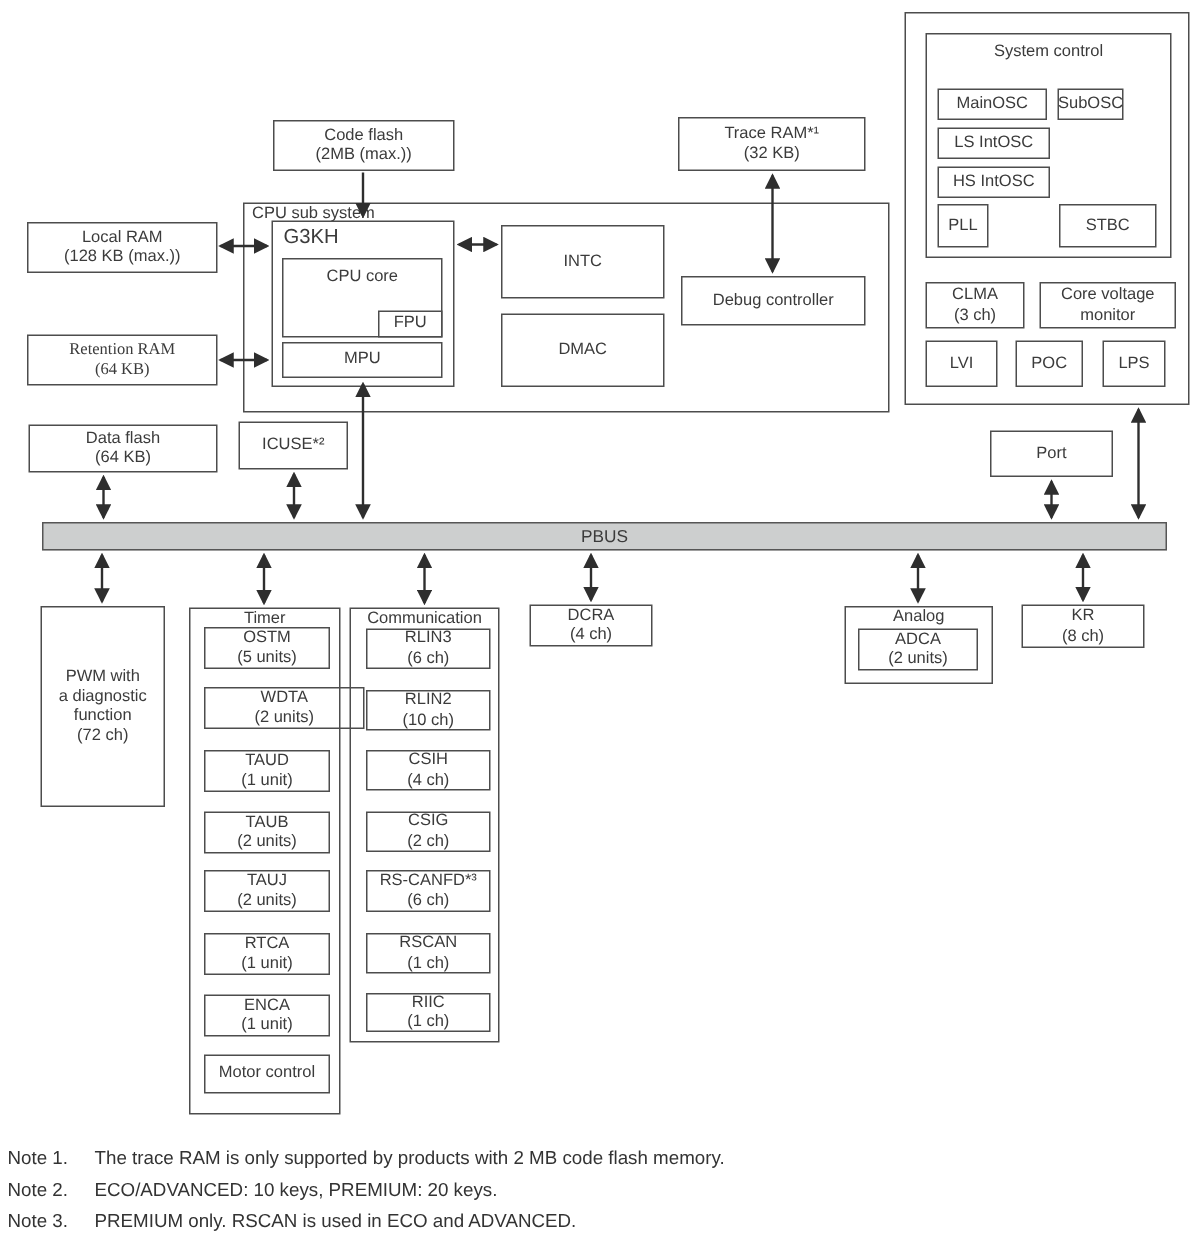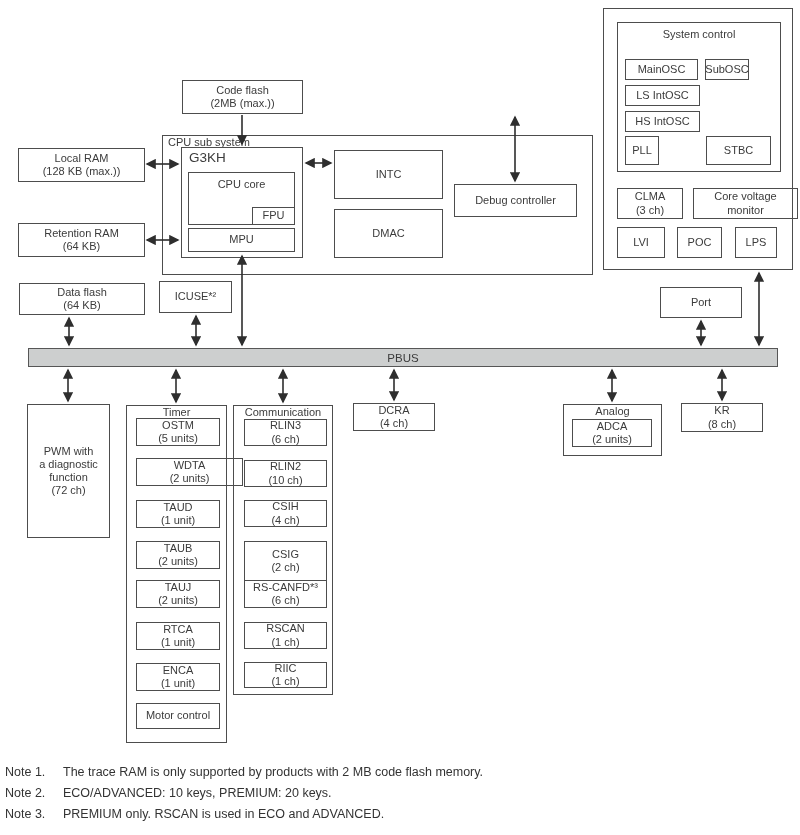--- a/index.html
+++ b/index.html
@@ -32,50 +32,52 @@
 <body>
 
 <div id="stage">
 
   <div class="boxes">
 
     <div class="b" style="left:182px;top:80px;width:121px;height:34px;">Code flash
 (2MB (max.))</div>
     <div class="b" style="left:18px;top:148px;width:127px;height:34px;">Local RAM
 (128 KB (max.))</div>
-    <div class="b" style="left:18px;top:223px;width:127px;height:34px;">Retention RAM
+    <div class="b" style="left:18px;top:223px;width:127px;height:34px;font-family:Liberation Serif, serif;">Retention RAM
 (64 KB)</div>
     <div class="b" style="left:19px;top:283px;width:126px;height:32px;">Data flash
 (64 KB)</div>
     <div class="b" style="left:159px;top:281px;width:73px;height:32px;">ICUSE*²</div>
 
     <div class="b container" style="left:162px;top:135px;width:431px;height:140px;"></div>
     <div class="lbl" style="left:168px;top:136px;">CPU sub system</div>
     <div class="b container" style="left:181px;top:147px;width:122px;height:111px;"></div>
     <div class="g3kh-title">G3KH</div>
     <div class="b" style="left:188px;top:172px;width:107px;height:53px;align-items:flex-start;padding-top:5px;">CPU core</div>
     <div class="b" style="left:252px;top:207px;width:43px;height:18px;">FPU</div>
     <div class="b" style="left:188px;top:228px;width:107px;height:24px;">MPU</div>
     <div class="b" style="left:334px;top:150px;width:109px;height:49px;">INTC</div>
     <div class="b" style="left:334px;top:209px;width:109px;height:49px;">DMAC</div>
     <div class="b" style="left:454px;top:184px;width:123px;height:33px;">Debug controller</div>
 
+    <div class="b" style="left:452px;top:78px;width:125px;height:36px;">Trace RAM*¹
+(32 KB)</div>
 
     <div class="b container" style="left:603px;top:8px;width:190px;height:262px;"></div>
     <div class="b container" style="left:617px;top:22px;width:164px;height:150px;"></div>
     <div class="lbl" style="left:617px;top:28px;width:164px;">System control</div>
     <div class="b" style="left:625px;top:59px;width:73px;height:21px;">MainOSC</div>
     <div class="b" style="left:705px;top:59px;width:44px;height:21px;">SubOSC</div>
     <div class="b" style="left:625px;top:85px;width:75px;height:21px;">LS IntOSC</div>
     <div class="b" style="left:625px;top:111px;width:75px;height:21px;">HS IntOSC</div>
     <div class="b" style="left:625px;top:136px;width:34px;height:29px;">PLL</div>
     <div class="b" style="left:706px;top:136px;width:65px;height:29px;">STBC</div>
     <div class="b" style="left:617px;top:188px;width:66px;height:31px;">CLMA
 (3 ch)</div>
-    <div class="b" style="left:693px;top:188px;width:105px;height:31px;">Core voltage
+    <div class="b" style="left:693px;top:188px;width:91px;height:31px;">Core voltage
 monitor</div>
     <div class="b" style="left:617px;top:227px;width:48px;height:31px;">LVI</div>
     <div class="b" style="left:677px;top:227px;width:45px;height:31px;">POC</div>
     <div class="b" style="left:735px;top:227px;width:42px;height:31px;">LPS</div>
 
     <div class="b" style="left:660px;top:287px;width:82px;height:31px;">Port</div>
 
     <div class="bar" style="left:28px;top:348px;width:750px;height:19px;">PBUS</div>
 
     <div class="b" style="left:27px;top:404px;width:83px;height:134px;">PWM with
@@ -102,21 +104,21 @@
     <div class="b" style="left:136px;top:703px;width:84px;height:26px;">Motor control</div>
 
     <div class="b container" style="left:233px;top:405px;width:100px;height:290px;"></div>
     <div class="lbl" style="left:233px;top:406px;width:100px;">Communication</div>
     <div class="b" style="left:244px;top:419px;width:83px;height:27px;">RLIN3
 (6 ch)</div>
     <div class="b" style="left:244px;top:460px;width:83px;height:27px;">RLIN2
 (10 ch)</div>
     <div class="b" style="left:244px;top:500px;width:83px;height:27px;">CSIH
 (4 ch)</div>
-    <div class="b" style="left:244px;top:541px;width:83px;height:40px;">CSIG
+    <div class="b" style="left:244px;top:541px;width:83px;height:27px;">CSIG
 (2 ch)</div>
     <div class="b" style="left:244px;top:580px;width:83px;height:28px;">RS-CANFD*³
 (6 ch)</div>
     <div class="b" style="left:244px;top:622px;width:83px;height:27px;">RSCAN
 (1 ch)</div>
     <div class="b" style="left:244px;top:662px;width:83px;height:26px;">RIIC
 (1 ch)</div>
 
     <div class="b" style="left:353px;top:403px;width:82px;height:28px;">DCRA
 (4 ch)</div>

